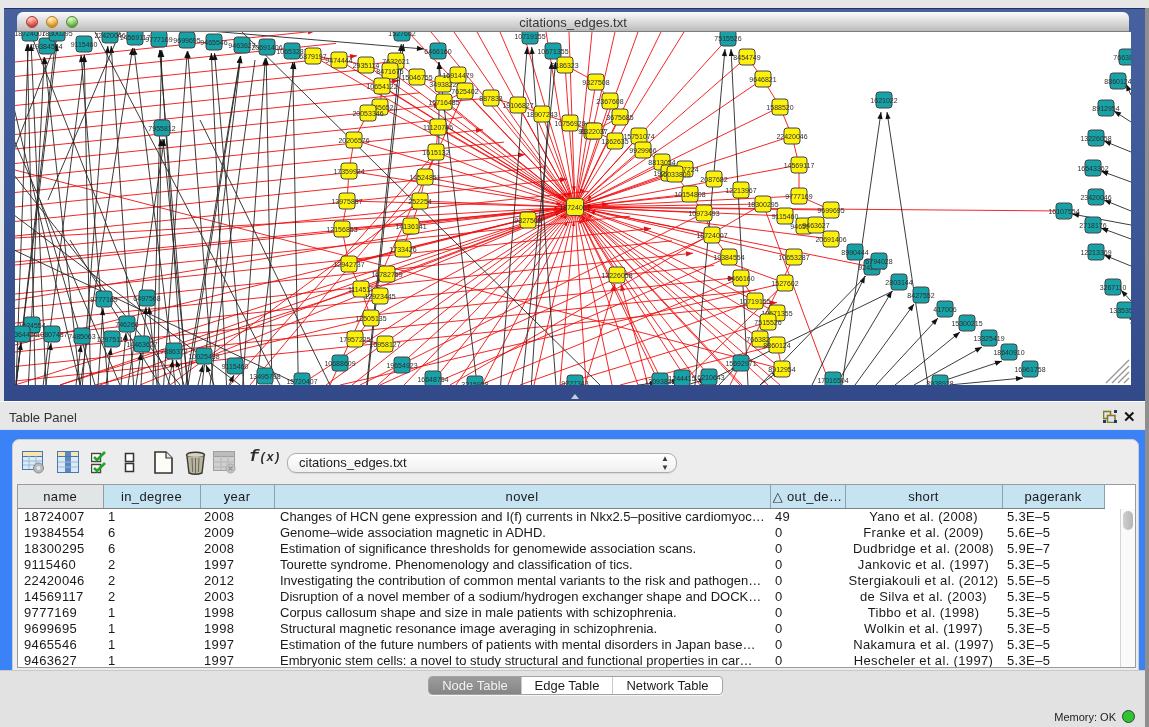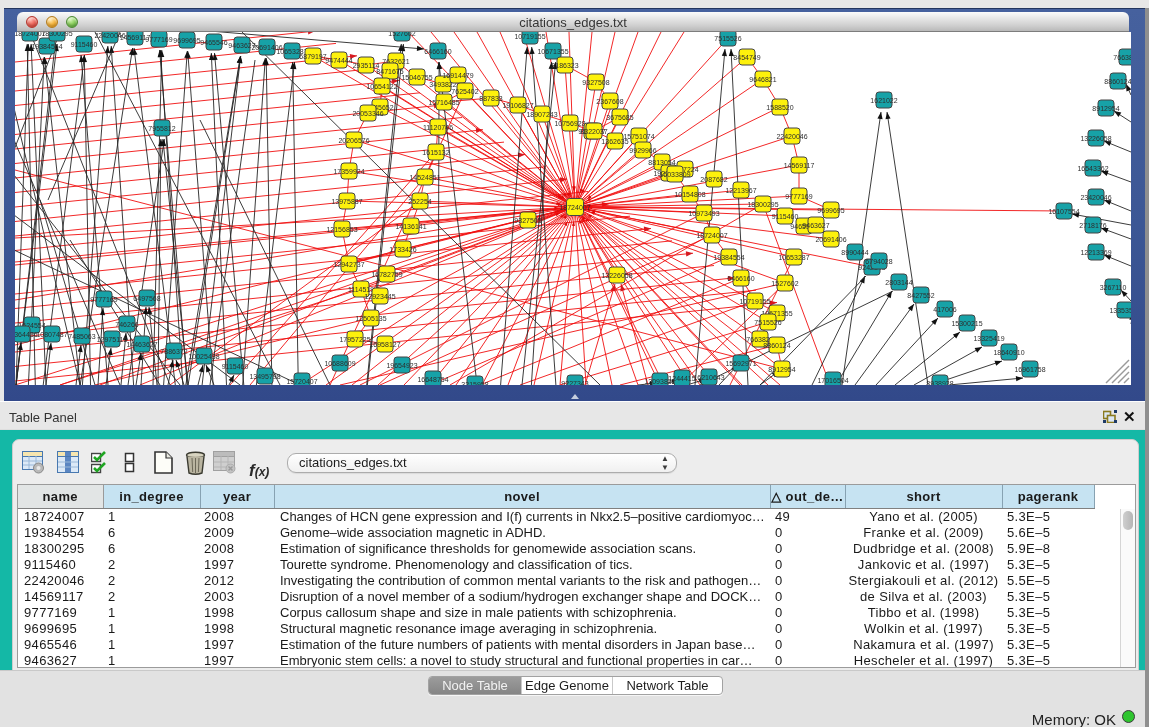--- a/index.html
+++ b/index.html
@@ -6,46 +6,46 @@
 #desktop{position:absolute;left:4px;top:8px;width:1141px;height:393px;background:linear-gradient(#46619e,#3c5795 55%,#32498a);border-top:1px solid #23355e}
 #rightstrip{position:absolute;left:1145px;top:8px;width:4px;height:719px;background:#8f8f8f}
 #win{position:absolute;left:17px;top:12px;width:1112px;height:20px;border-radius:6px 6px 0 0;background:linear-gradient(#fbfbfb,#d0d0d0 70%,#b9b9b9);border-bottom:1px solid #7d7d7d}
 #title{position:absolute;width:100%;text-align:center;top:3px;font-size:13px;color:#353535}
 .tl{position:absolute;top:3.5px;width:12px;height:12px;border-radius:50%;box-shadow:inset 0 2px 2px rgba(255,255,255,.55), inset 0 -2px 2px rgba(0,0,0,.18)}
 #tlr{left:9px;background:radial-gradient(circle at 35% 30%,#ffb8b0,#ee6b60 45%,#d83b30);border:0.5px solid #b4352c}
 #tly{left:29px;background:radial-gradient(circle at 35% 30%,#ffe9b3,#f6b845 45%,#e9980f);border:0.5px solid #b37b1e}
 #tlg{left:49px;background:radial-gradient(circle at 35% 30%,#d2f3b3,#8ed160 45%,#52a636);border:0.5px solid #4d8a33}
 #canvas{position:absolute;left:15px;top:32px;width:1116px;height:353px;background:#fff}
 #grip{position:absolute;left:571px;top:394px;width:0;height:0;border-left:4px solid transparent;border-right:4px solid transparent;border-bottom:5px solid #c6cede}
-#tp{position:absolute;left:0;top:401px;width:1145px;height:326px;background:#14b8a6}
+#tp{position:absolute;left:0;top:401px;width:1145px;height:326px;background:#3b82f6}
 #tphead{position:absolute;left:0;top:0;width:100%;height:29px;background:#e7e7e7;border-top:1px solid #fdfdfd;border-bottom:1px solid #dedede}
 #tphead .lbl{position:absolute;left:9px;top:8px;font-size:13px;color:#333}
 #floatico{position:absolute;left:1103px;top:8px;width:14px;height:13px}
 #closeico{position:absolute;left:1123px;top:6px;font-size:15px;font-weight:bold;color:#111}
 #container{position:absolute;left:12px;top:38px;width:1127px;height:238px;background:#ededed;border:1px solid #cdcdcd;border-radius:7px}
 #toolbar{position:absolute;left:0;top:0;width:100%;height:44px}
 .tbi{position:absolute;top:11px}
 #dd{position:absolute;left:274px;top:13px;width:390px;height:20px;background:linear-gradient(#fff,#f0f0f0);border:1px solid #acacac;border-radius:9px;font-size:13px;color:#1c1c1c;line-height:18px;padding-left:11px;box-shadow:0 1px 1px rgba(0,0,0,0.08)}
 #dd .arr{position:absolute;right:7px;top:1px;font-size:8px;color:#3a3a3a;line-height:8.5px;text-align:center;letter-spacing:0}
 #tablewrap{position:absolute;left:4px;top:44px;width:1119px;height:184px;border:1px solid #9b9b9b;background:#fff;overflow:hidden}
 table{border-collapse:collapse;table-layout:fixed;width:1076px;font-size:13px;letter-spacing:0.35px;color:#1a1a1a}
-th{height:23px;font-weight:bold;background:#c6e3f2;border-right:1px solid #87a2b2;border-bottom:1px solid #808080;text-align:center;overflow:hidden;white-space:nowrap}
+th{height:23px;font-weight:normal;background:#c6e3f2;border-right:1px solid #87a2b2;border-bottom:1px solid #808080;text-align:center;overflow:hidden;white-space:nowrap}
 th.c1{background:#e2e5e5;border-right:1px solid #9a9a9a}
 td{height:16px;padding:0;overflow:hidden;white-space:nowrap}
-.c1{width:85px}.c2{width:97px}.c3{width:74px}.c4{width:496px}.c5{width:75px}.c6{width:157px}.c7{width:92px}
+.c1{width:85px}.c2{width:97px}.c3{width:74px}.c4{width:496px}.c5{width:75px}.c6{width:157px}.c7{width:102px}
 td.c1{padding-left:6px}td.c2{padding-left:5px}td.c3{padding-left:4px}td.c4{padding-left:6px;letter-spacing:0}td.c5{padding-left:5px}td.c6{text-align:center}td.c7{padding-left:5px}
 #vsb{position:absolute;left:1102px;top:24px;width:15px;height:160px;background:#fafafa;border-left:1px solid #d5d5d5}
 #thumb{position:absolute;left:2px;top:2px;width:10px;height:19px;background:linear-gradient(90deg,#cfcfcf,#b5b5b5);border-radius:5px}
 #footer{position:absolute;left:0;top:269px;width:1145px;height:57px;background:#e2e2e2;border-top:1px solid #c9c9c9}
 #tabs{position:absolute;left:428px;top:275px;width:295px;height:19px;border:1px solid #a2a2a2;border-radius:4px;background:#fff;display:flex;box-shadow:0 1px 0 rgba(255,255,255,.7)}
 .tab{font-size:13px;line-height:18px;text-align:center;color:#1d1d1d}
 #tab1{width:92px;background:linear-gradient(#9c9c9c,#858585);color:#f2f2f2;border-radius:3px 0 0 3px}
 #tab2{width:92px;border-right:1px solid #c9c9c9;border-left:1px solid #c9c9c9}
 #tab3{width:109px}
-#mem{position:absolute;right:29px;top:310px;font-size:15px;color:#222}
+#mem{position:absolute;right:29px;top:310px;font-size:11px;color:#222}
 #memdot{position:absolute;right:10px;top:309px;width:13px;height:13px;border-radius:50%;background:#2fc52f;border:1px solid #3c3c3c}
 </style></head>
 <body>
 <div id="app">
 <div id="desktop"></div>
 <div id="rightstrip"></div>
 <div id="win">
       <div id="title">citations_edges.txt</div>
       <div class="tl" id="tlr"></div>
       <div class="tl" id="tly"></div>
@@ -852,61 +852,61 @@
             <rect x="0.5" y="0.5" width="21" height="19" fill="#cfcfcf" stroke="#a0a0a0"></rect>
             <rect x="1" y="1" width="20" height="4" fill="#bcbcbc"></rect>
             <line x1="1" y1="5.5" x2="21" y2="5.5" stroke="#a0a0a0"></line>
             <line x1="1" y1="11" x2="21" y2="11" stroke="#b5b5b5"></line>
             <line x1="1" y1="16" x2="21" y2="16" stroke="#b5b5b5"></line>
             <line x1="8" y1="5" x2="8" y2="19" stroke="#b5b5b5"></line>
             <line x1="15" y1="5" x2="15" y2="19" stroke="#b5b5b5"></line>
             <circle cx="17.5" cy="17.5" r="4.5" fill="#c3c3c3" stroke="#ababab"></circle>
             <path d="M15.5 15.5 L19.5 19.5 M19.5 15.5 L15.5 19.5" stroke="#9a9a9a" stroke-width="1.4"></path>
           </svg>
-      <div class="tbi" style="left:236px;top:21px;font-size:17px;font-style:italic;font-weight:bold;color:#2a2a2a;font-family:Liberation Sans, sans-serif">f<span style="font-size:12px">(x)</span></div>
+      <div class="tbi" style="left:236px;top:7px;font-size:17px;font-style:italic;font-weight:bold;color:#2a2a2a;font-family:Liberation Mono, monospace">f<span style="font-size:12px">(x)</span></div>
       <div id="dd">citations_edges.txt<div class="arr">▲<br>▼</div></div>
     </div>
     <div id="tablewrap">
       <table>
         <tbody>
               <tr>
                 <th class="c1">name</th>
                 <th class="c2">in_degree</th>
                 <th class="c3">year</th>
                 <th class="c4">novel</th>
                 <th class="c5">△ out_de…</th>
                 <th class="c6">short</th>
                 <th class="c7">pagerank</th>
               </tr>
         <tr>
                 <td class="c1">18724007</td>
                 <td class="c2">1</td>
                 <td class="c3">2008</td>
                 <td class="c4">Changes of HCN gene expression and I(f) currents in Nkx2.5–positive cardiomyoc…</td>
                 <td class="c5">49</td>
-                <td class="c6">Yano et al. (2005)</td>
+                <td class="c6">Yano et al. (2008)</td>
                 <td class="c7">5.3E–5</td>
               </tr>
               <tr>
                 <td class="c1">19384554</td>
                 <td class="c2">6</td>
                 <td class="c3">2009</td>
                 <td class="c4">Genome–wide association magnetic in ADHD.</td>
                 <td class="c5">0</td>
                 <td class="c6">Franke et al. (2009)</td>
                 <td class="c7">5.6E–5</td>
               </tr>
               <tr>
                 <td class="c1">18300295</td>
                 <td class="c2">6</td>
                 <td class="c3">2008</td>
                 <td class="c4">Estimation of significance thresholds for genomewide association scans.</td>
                 <td class="c5">0</td>
                 <td class="c6">Dudbridge et al. (2008)</td>
-                <td class="c7">5.9E–8</td>
+                <td class="c7">5.9E–7</td>
               </tr>
               <tr>
                 <td class="c1">9115460</td>
                 <td class="c2">2</td>
                 <td class="c3">1997</td>
                 <td class="c4">Tourette syndrome. Phenomenology and classification of tics.</td>
                 <td class="c5">0</td>
                 <td class="c6">Jankovic et al. (1997)</td>
                 <td class="c7">5.3E–5</td>
               </tr>
@@ -967,18 +967,18 @@
       </tbody>
           </table>
       <div id="vsb">
             <div id="thumb"></div>
           </div>
     </div>
   </div>
   <div id="footer"></div>
   <div id="tabs">
         <div class="tab" id="tab1">Node Table</div>
-        <div class="tab" id="tab2">Edge Genome</div>
+        <div class="tab" id="tab2">Edge Table</div>
         <div class="tab" id="tab3">Network Table</div>
       </div>
   <div id="mem">Memory: OK</div>
   <div id="memdot"></div>
 </div>
 </div>
 </body></html>

